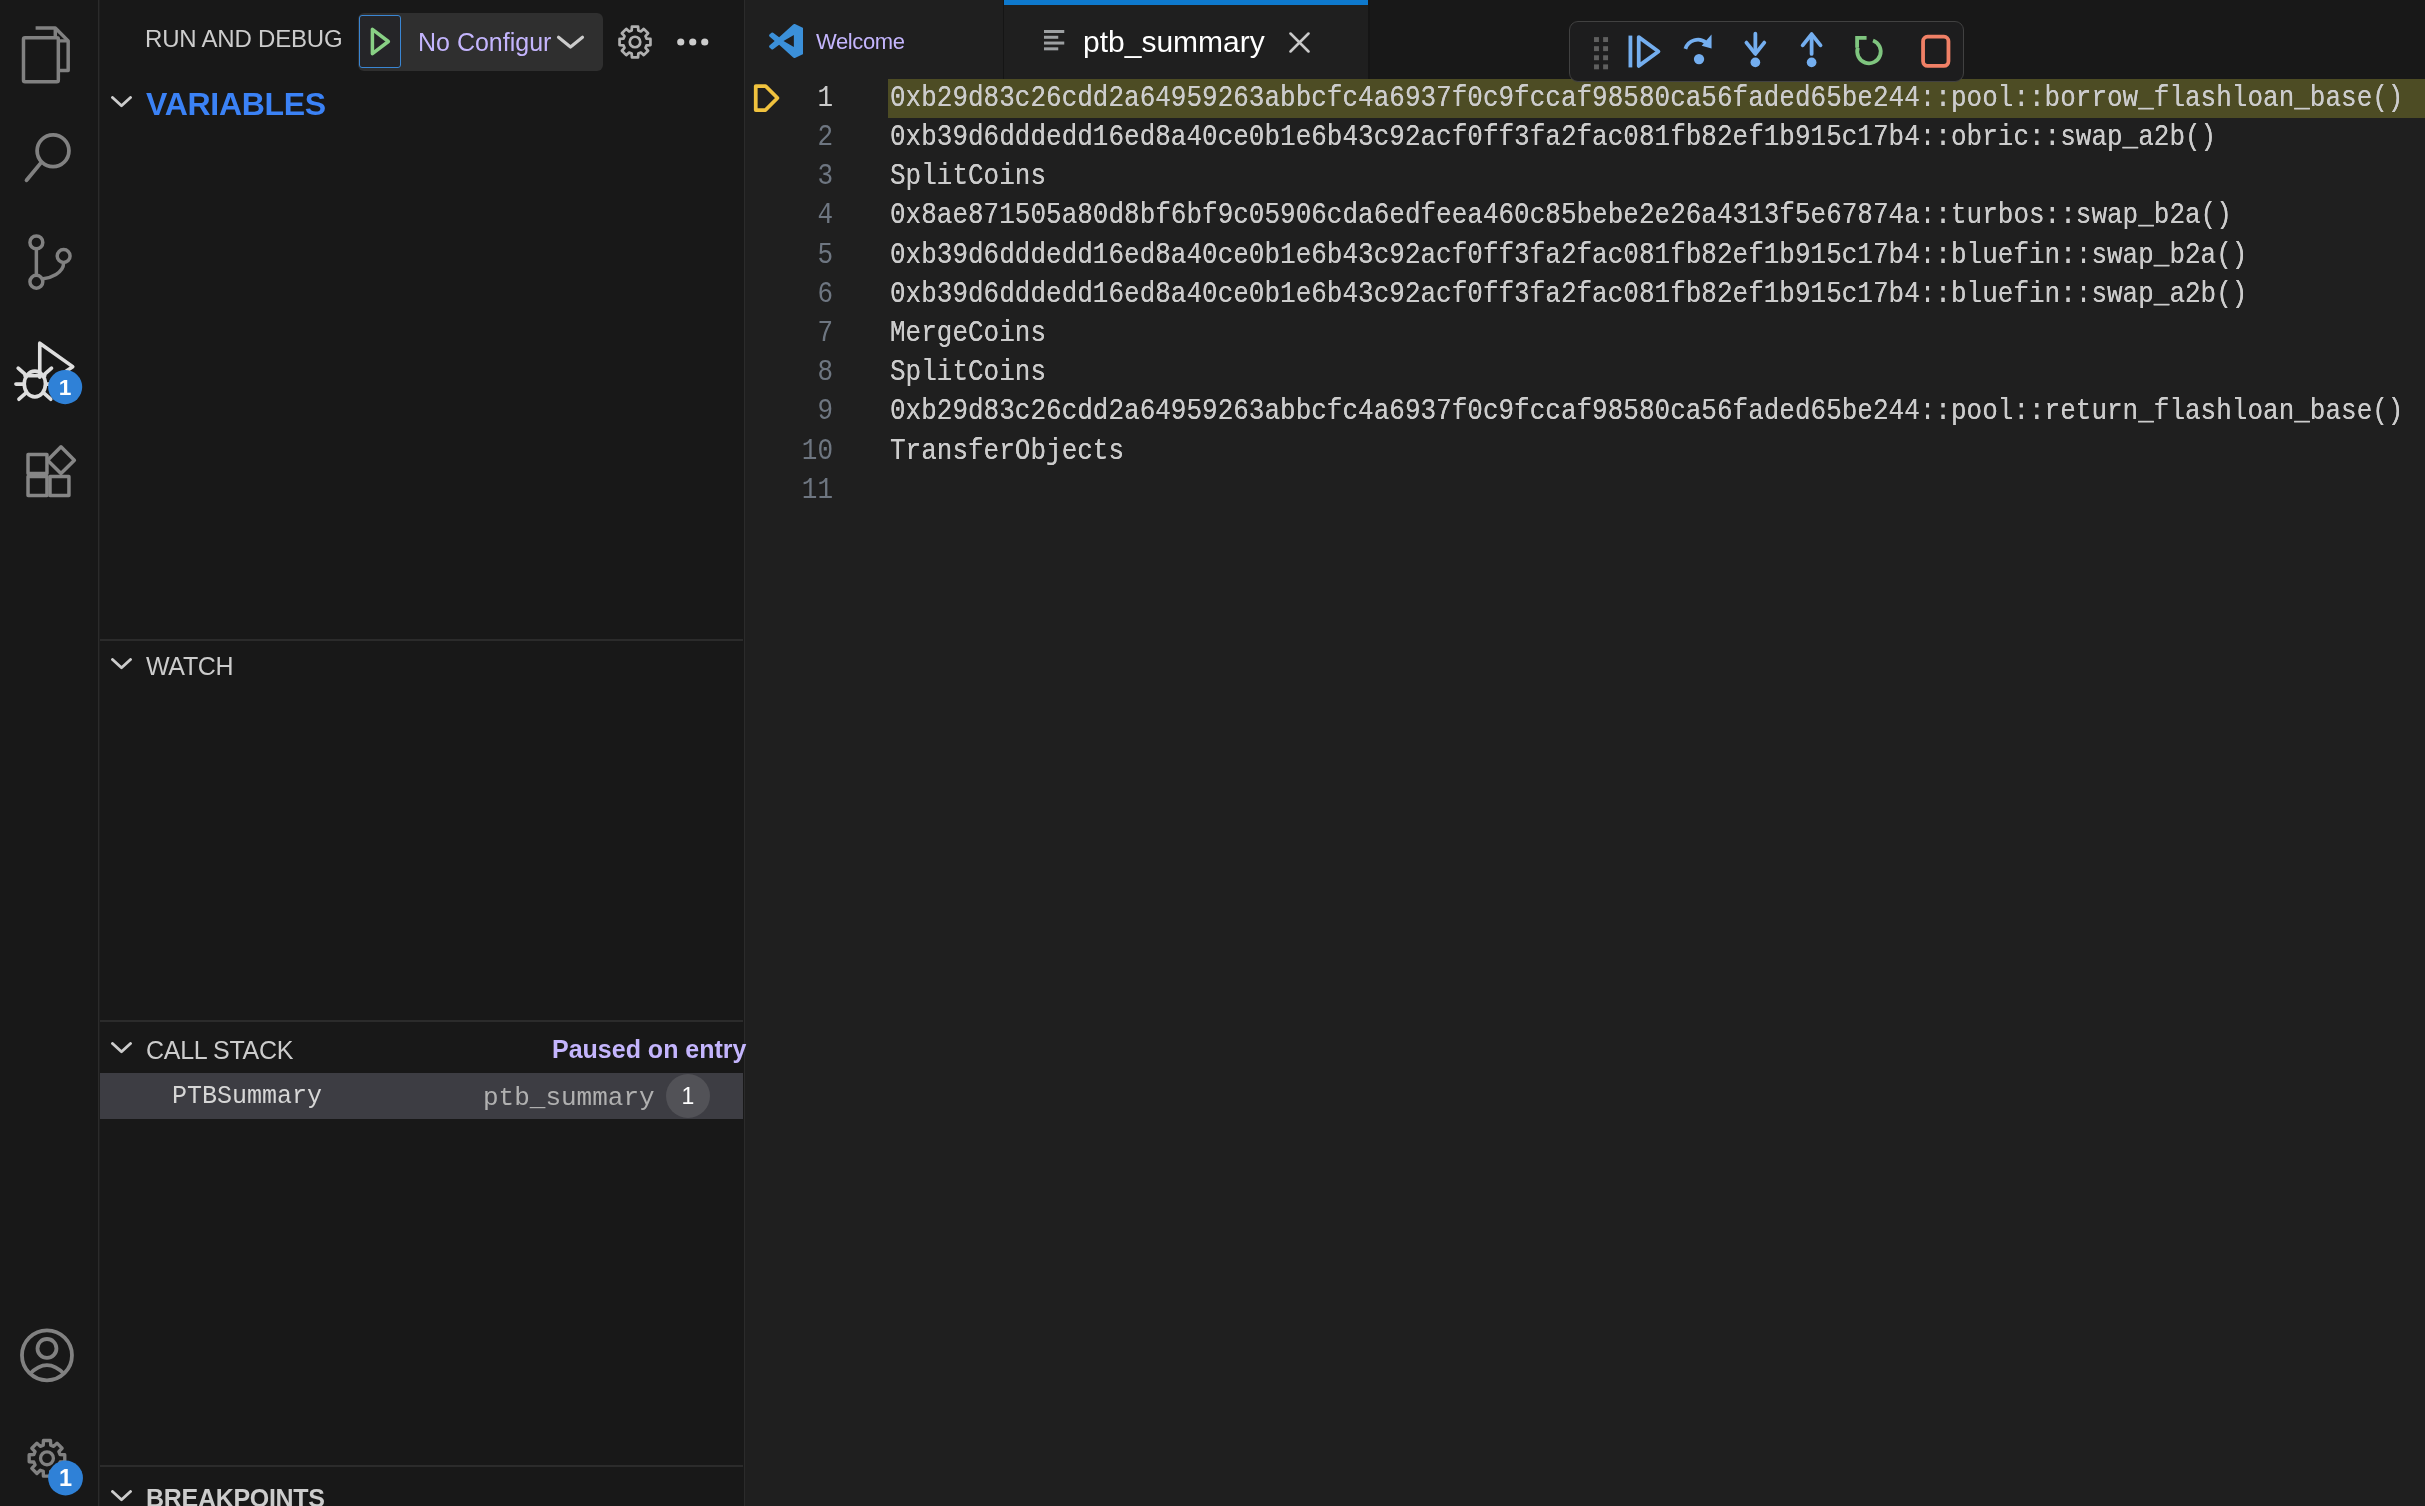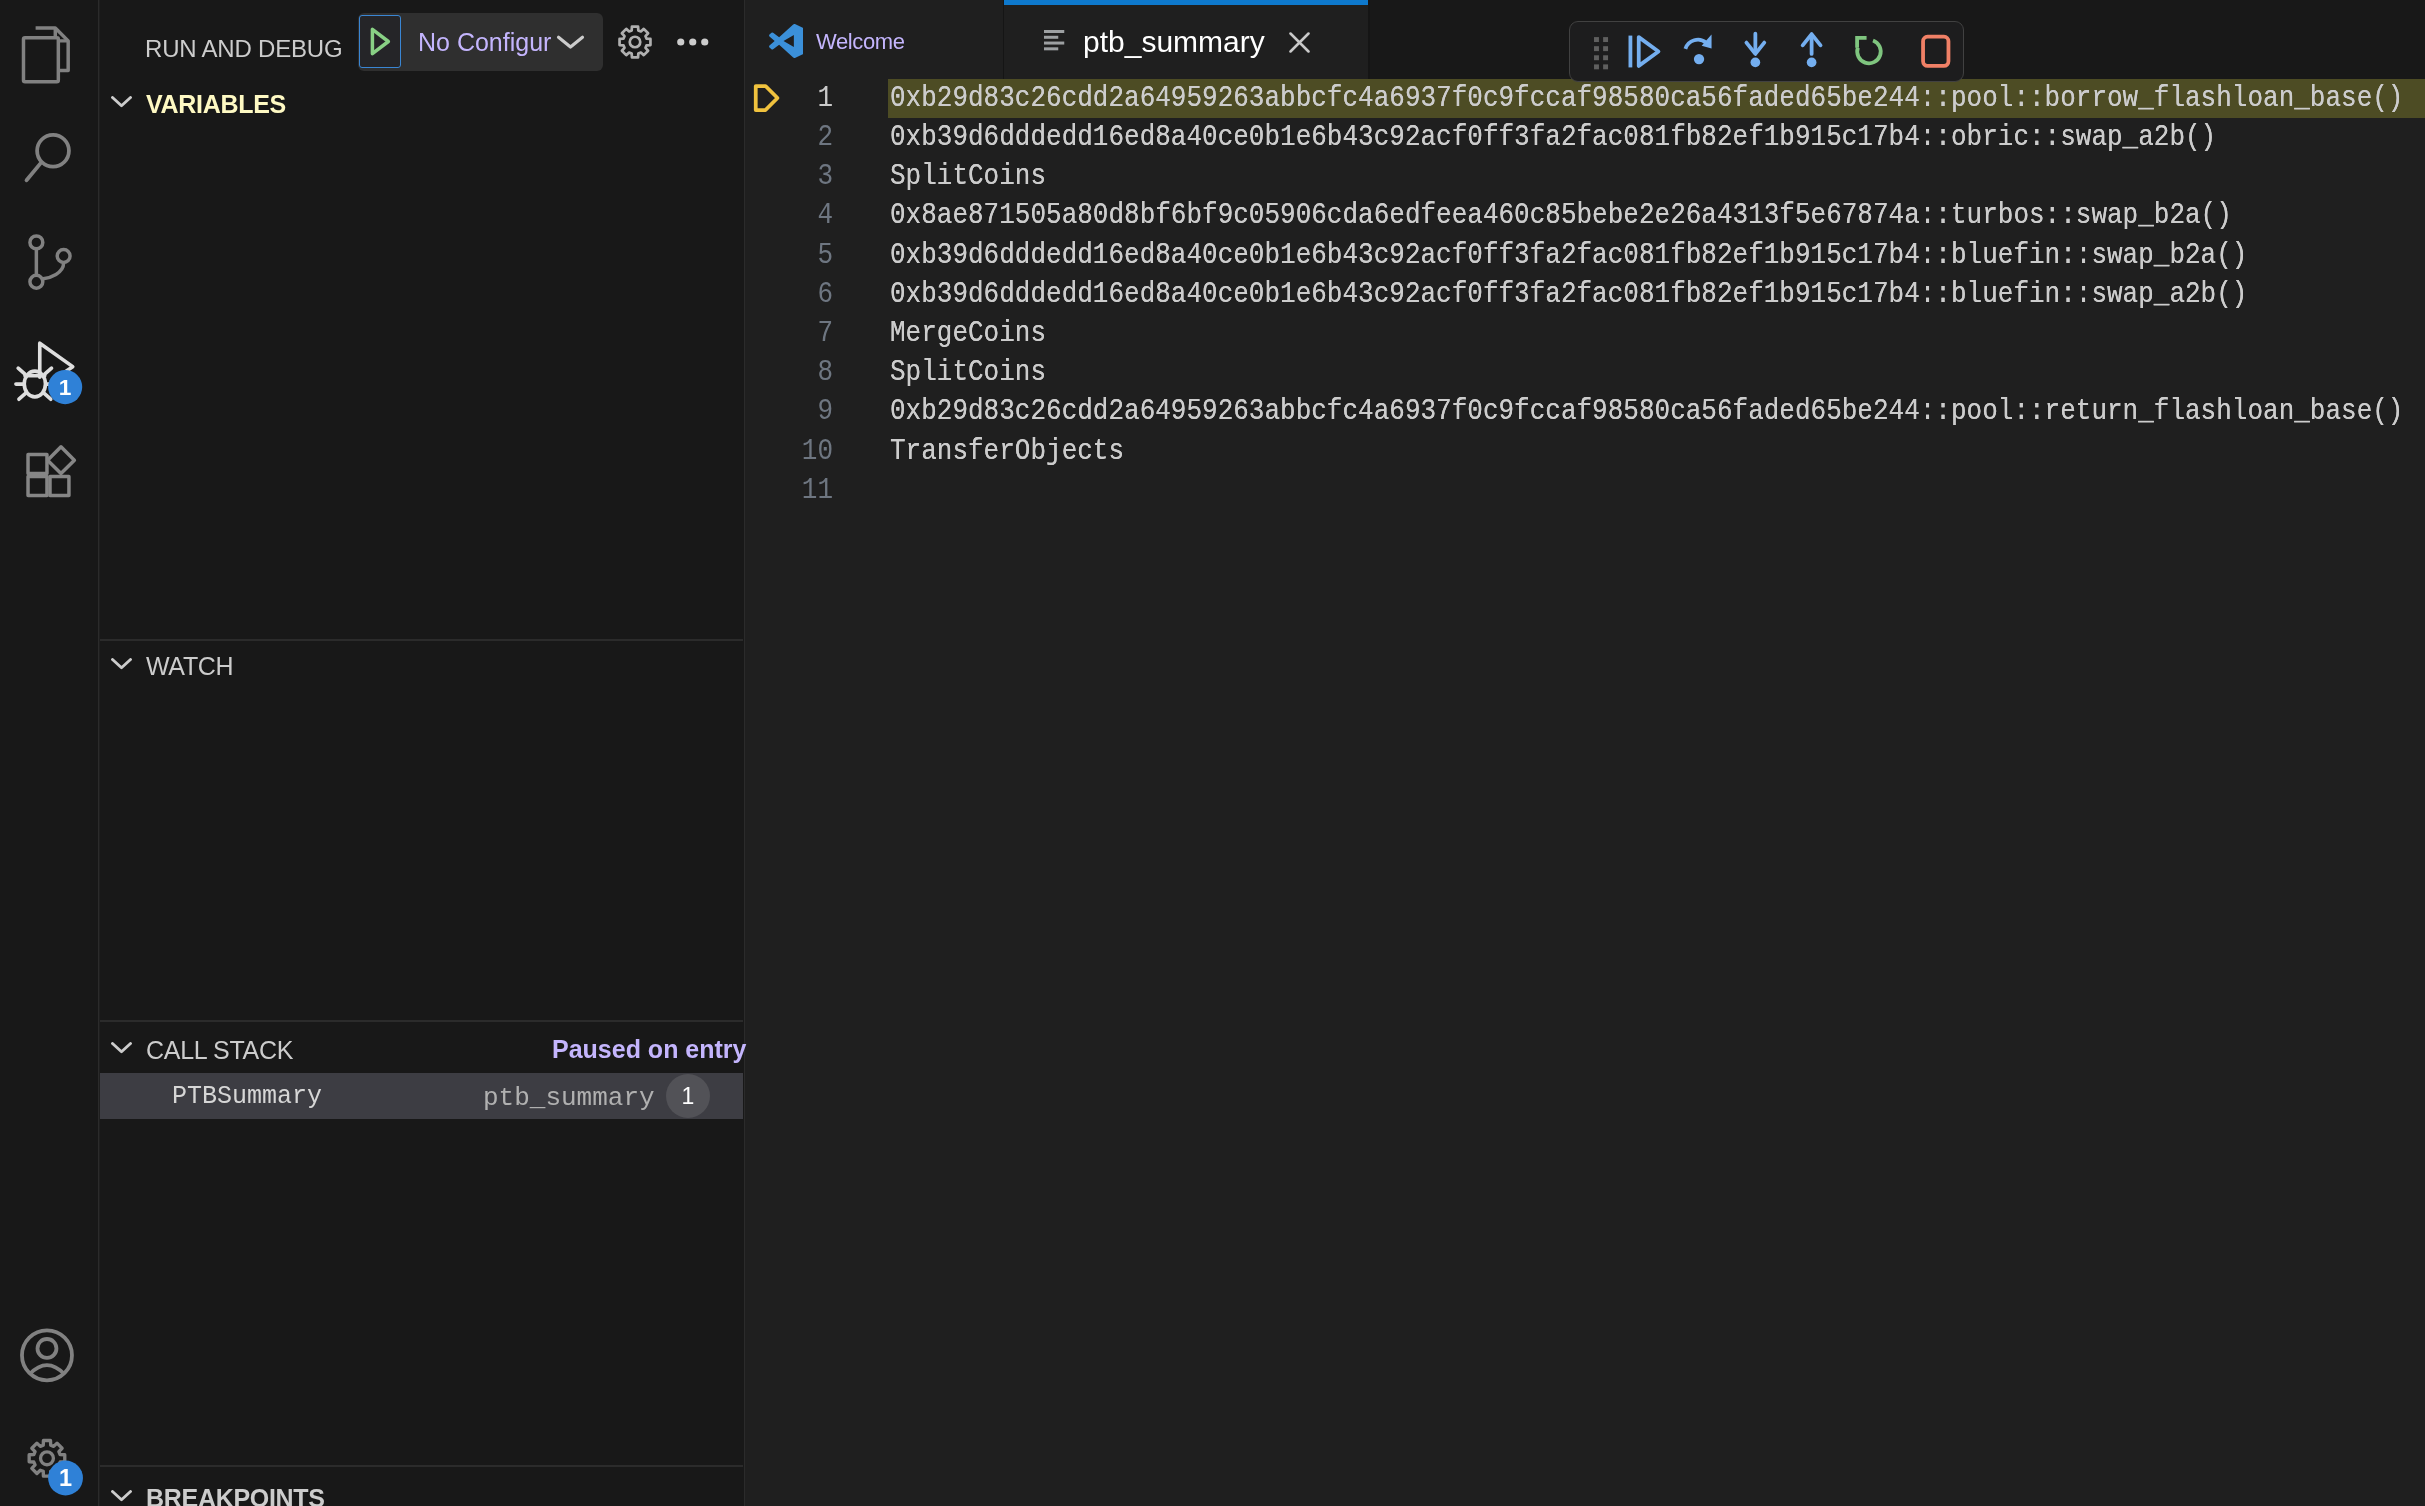--- a/index.html
+++ b/index.html
@@ -56,21 +56,21 @@
 
   <g transform="translate(62 1924)" stroke="#818181" stroke-width="4.4">
     <path d="M-4.7 -23.5 L4.7 -23.5 L4.9 -17.3 L8.8 -15.7 L13.3 -20.0 L20.0 -13.3 L15.7 -8.8 L17.3 -4.9 L23.5 -4.7 L23.5 4.7 L17.3 4.9 L15.7 8.8 L20.0 13.3 L13.3 20.0 L8.8 15.7 L4.9 17.3 L4.7 23.5 L-4.7 23.5 L-4.9 17.3 L-8.8 15.7 L-13.3 20.0 L-20.0 13.3 L-15.7 8.8 L-17.3 4.9 L-23.5 4.7 L-23.5 -4.7 L-17.3 -4.9 L-15.7 -8.8 L-20.0 -13.3 L-13.3 -20.0 L-8.8 -15.7 L-4.9 -17.3 Z" fill="none" stroke-linejoin="round"></path>
     <circle cx="0" cy="0" r="8.5" fill="none"></circle>
   </g>
   <circle cx="86.5" cy="1950" r="23" fill="#2f81d7"></circle>
   <text x="86.5" y="1960.5" font-size="31" font-weight="bold" fill="#ffffff" text-anchor="middle" font-family="Liberation Sans">1</text>
 </svg>
 
 <div class="abs" style="left:100px;top:0;width:645px;height:1506px;background:#181818;border-right:1.5px solid #2b2b2b"></div>
-<div class="abs" style="left:145px;top:34px;font-size:24px;line-height:29px;color:#cccccc;letter-spacing:-0.2px">RUN AND DEBUG</div>
+<div class="abs" style="left:145px;top:24px;font-size:24px;line-height:29px;color:#cccccc;letter-spacing:-0.2px">RUN AND DEBUG</div>
 
 <div class="abs" style="left:358px;top:13px;width:245px;height:58px;background:#2f2f2f;border-radius:6px"></div>
 <div class="abs" style="left:359px;top:15px;width:42px;height:53px;background:#252528;border:1.5px solid #3a86d3;border-radius:3px"></div>
 <svg class="abs" style="left:364px;top:21px" width="32" height="41" viewBox="0 0 42 54">
   <path d="M11 11 L11 43 L32 27 Z" fill="none" stroke="#89d185" stroke-width="4.6" stroke-linejoin="round"></path>
 </svg>
 <div class="abs" style="left:418px;top:27px;font-size:25px;line-height:30px;color:#c4b5fd">No Configur</div>
 <svg class="abs" style="left:556px;top:35px" width="29" height="15" viewBox="0 0 38 20">
   <path d="M3 3 L19 16 L35 3" fill="none" stroke="#cccccc" stroke-width="4.2" stroke-linecap="round" stroke-linejoin="round"></path>
 </svg>
@@ -82,21 +82,21 @@
 </svg>
 <svg class="abs" style="left:674px;top:36px" width="39" height="12" viewBox="0 0 52 16">
   <circle cx="9" cy="8" r="4.8" fill="#cccccc"></circle>
     <circle cx="25" cy="8" r="4.8" fill="#cccccc"></circle>
     <circle cx="41" cy="8" r="4.8" fill="#cccccc"></circle>
 </svg>
 
 <svg class="abs" style="left:111px;top:96px" width="21" height="12" viewBox="0 0 28 16">
     <path d="M2 2 L14 13 L26 2" fill="none" stroke="#cccccc" stroke-width="3.8" stroke-linecap="round" stroke-linejoin="round"></path>
   </svg>
-<div class="abs" style="left:146px;top:90px;font-size:25px;line-height:29px;font-weight:bold;color:#fef9c3;letter-spacing:-0.3px">VARIABLES</div>
+<div class="abs" style="left:146px;top:90px;font-size:32px;line-height:29px;font-weight:bold;color:#3b82f6;letter-spacing:-0.3px">VARIABLES</div>
 
 <div class="abs" style="left:100px;top:639px;width:643px;height:1.5px;background:#2b2b2b"></div>
 <svg class="abs" style="left:111px;top:658px" width="21" height="12" viewBox="0 0 28 16">
     <path d="M2 2 L14 13 L26 2" fill="none" stroke="#cccccc" stroke-width="3.8" stroke-linecap="round" stroke-linejoin="round"></path>
   </svg>
 <div class="abs" style="left:146px;top:652px;font-size:25px;line-height:29px;font-weight:normal;color:#cccccc;letter-spacing:-0.3px">WATCH</div>
 
 <div class="abs" style="left:100px;top:1020px;width:643px;height:1.5px;background:#2b2b2b"></div>
 <svg class="abs" style="left:111px;top:1042px" width="21" height="12" viewBox="0 0 28 16">
     <path d="M2 2 L14 13 L26 2" fill="none" stroke="#cccccc" stroke-width="3.8" stroke-linecap="round" stroke-linejoin="round"></path>

